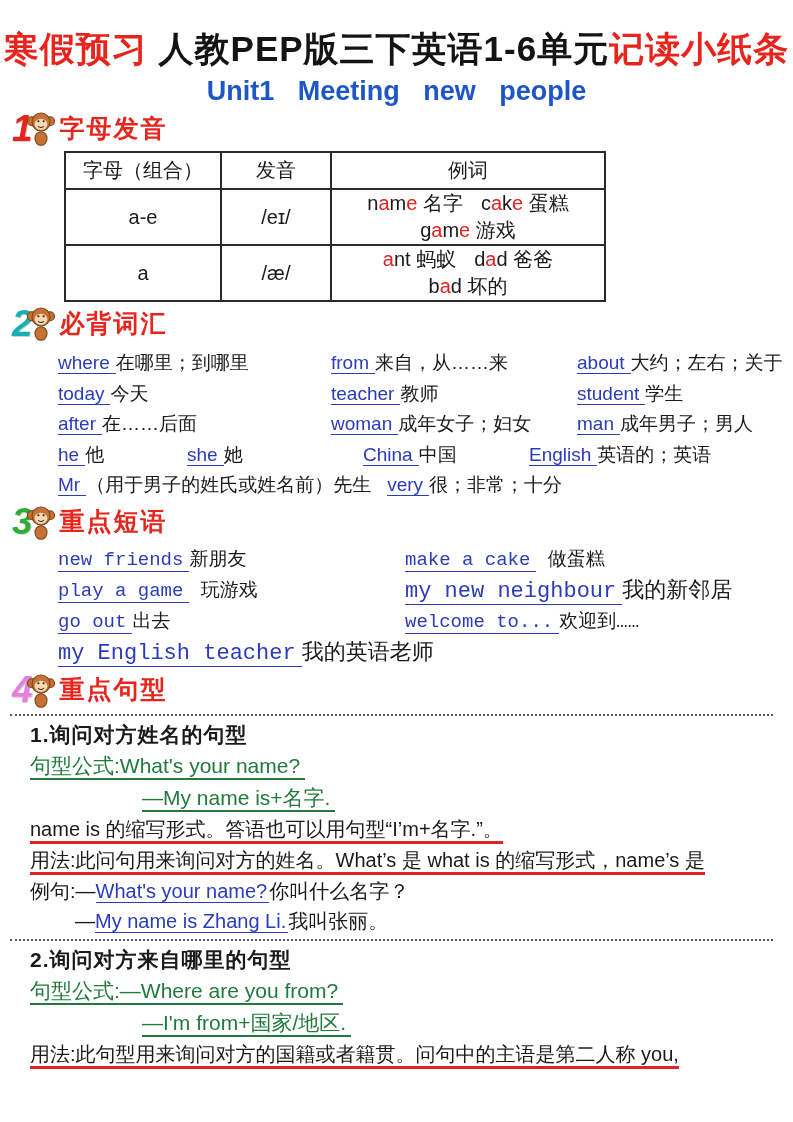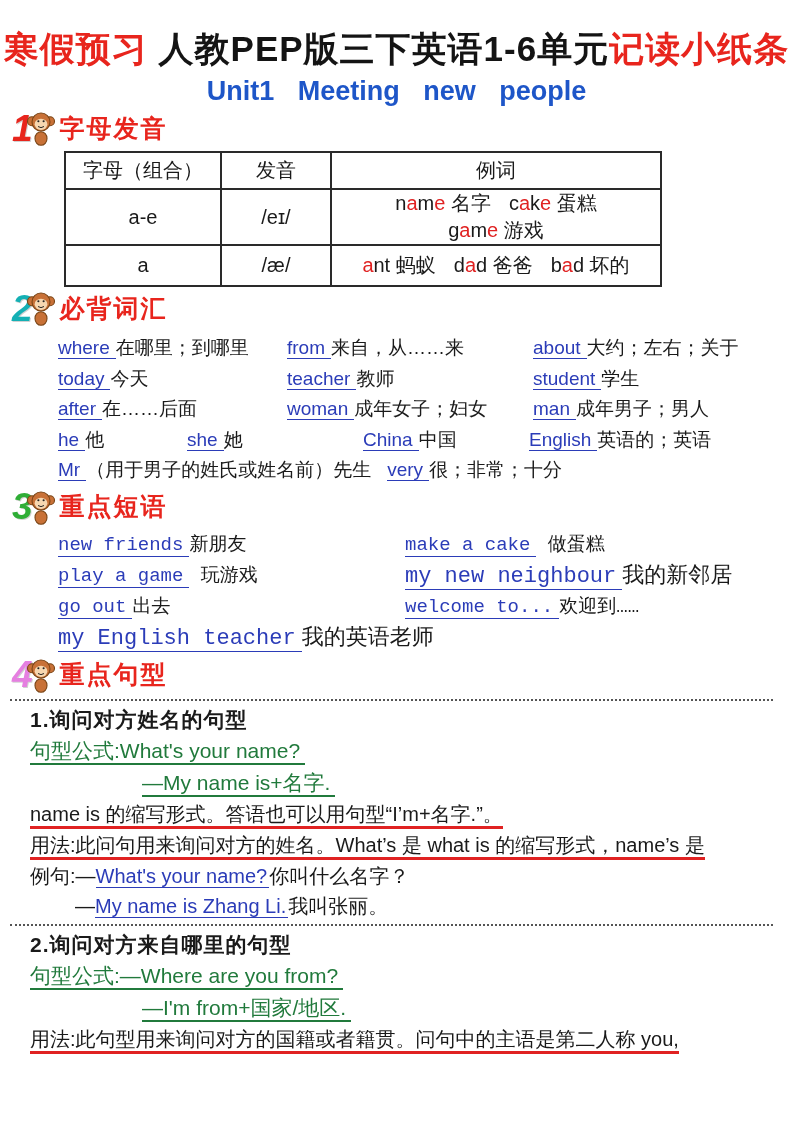--- a/index.html
+++ b/index.html
@@ -18,33 +18,33 @@
   
   .sec-header { display:flex; align-items:center; height:42px; margin-left:12px; }
   .sec-num { font-size:37px; font-weight:900; font-style:italic; line-height:1; margin-right:-7px; text-shadow:1px 1px 0 rgba(0,0,0,.18); }
   .s1 .sec-num { color:#e8251d; }
   .s2 .sec-num { color:#14b0b4; }
   .s3 .sec-num { color:#2fae36; }
   .s4 .sec-num { color:#e57fe0; }
   .monkey { width:30px; height:36px; margin-right:4px; flex:0 0 auto; }
   .sec-title { font-size:25px; font-weight:900; color:#e8251d; letter-spacing:2px; }
   
-  table.phonics { margin:2px 0 0 64px; width:598px; border-collapse:collapse; font-size:20px; table-layout:fixed; }
+  table.phonics { margin:2px 0 0 64px; width:542px; border-collapse:collapse; font-size:20px; table-layout:fixed; }
   table.phonics td { border:2px solid #2a2a2a; text-align:center; vertical-align:middle; }
   table.phonics tr.hdr td { height:37px; }
   table.phonics tr.datar td { height:41px; }
   td.c-letter { width:156px; }
   td.c-sound { width:110px; }
   .exword { display:inline-block; margin:0 9px; white-space:nowrap; }
   .exword .rl { color:#e02222; }
   
   .vocab { margin:4px 0 0 58px; font-size:19px; }
   .vrow { display:flex; align-items:baseline; line-height:30.5px; white-space:nowrap; }
   .vrow.cols3 .vcell:nth-child(1){ width:229px; }
-  .vrow.cols3 .vcell:nth-child(2){ width:246px; }
+  .vrow.cols3 .vcell:nth-child(2){ width:246px;margin-left:44px; }
   .vrow.cols4 .vcell:nth-child(1){ width:129px; }
   .vrow.cols4 .vcell:nth-child(2){ width:176px; }
   .vrow.cols4 .vcell:nth-child(3){ width:166px; }
   .vrow.cols2 .vcell:nth-child(1){ margin-right:16px; }
   .en-u { color:#2b3cb8; border-bottom:1.5px solid #2b3cb8; padding-right:6px; }
   
   .phrases { margin:2px 0 0 58px; display:flex; font-size:19px;font-family:Liberation Mono, monospace; }
   .pcol { display:flex; flex-direction:column; }
   .pcol-left { width:347px; }
   .phrase-item { line-height:31px; white-space:nowrap; }

